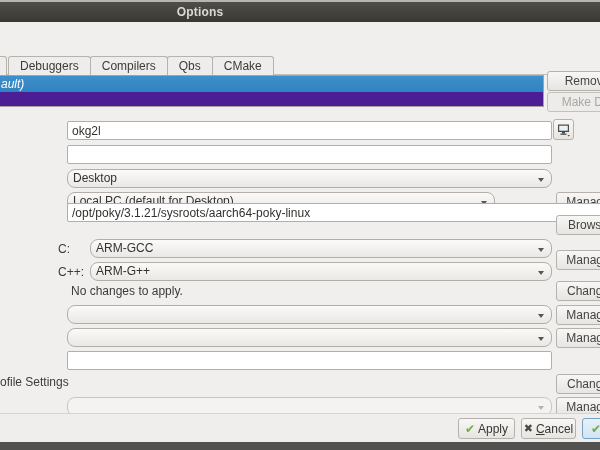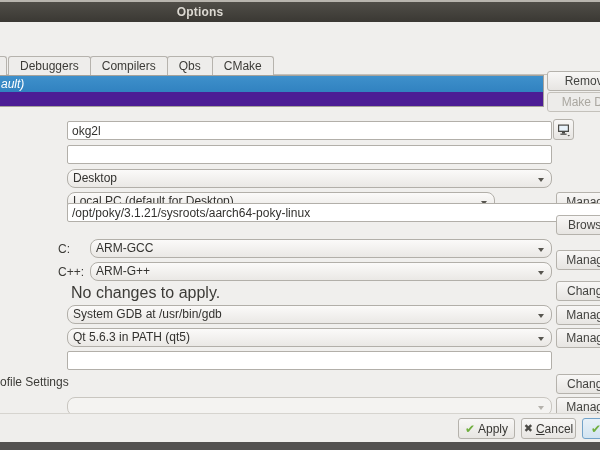--- a/index.html
+++ b/index.html
@@ -90,21 +90,21 @@
   }
   .fbtn .check { color:#6fae3e; font-size:12px; }
   .fbtn .cross { color:#4c4b47; font-size:11px; }
   .fbtn-ok {
     background:linear-gradient(#e8f1f8,#d2e4f1);
     border:1px solid #73a3c9;
     justify-content:flex-start; padding-left:8px;
   }
   .underline { text-decoration:underline; }
   .bottom-strip { position:absolute; top:442px; left:0; width:600px; height:8px; background:#535150; }
-  .status-text { position:absolute; font-size:16px; color:#3c3b37; }
+  .status-text { position:absolute; font-size:12px; color:#3c3b37; }
 </style>
 </head>
 <body>
 
 <div class="top-strip"></div>
 
 <div class="titlebar">
   <div class="title">Options</div>
 </div>
 
@@ -168,27 +168,25 @@
 <div class="lbl" style="left:58px; top:265px;">C++:</div>
 <div class="combo" style="left:90px; top:262px; width:462px;">
   <span>ARM-G++</span>
   <span class="chev"></span>
 </div>
 
 <div class="status-text" style="left:71px; top:284px;">No changes to apply.</div>
 <div class="btn" style="left:556px; top:281px; width:74px;">Change...</div>
 
 <div class="combo" style="left:67px; top:305px; width:485px;">
-  <span>System GDB at /usr/bin/gdb</span>
   <span class="chev"></span>
 </div>
 <div class="btn" style="left:556px; top:305px; width:74px;">Manage...</div>
 
 <div class="combo" style="left:67px; top:328px; width:485px;">
-  <span>Qt 5.6.3 in PATH (qt5)</span>
   <span class="chev"></span>
 </div>
 <div class="btn" style="left:556px; top:328px; width:74px;">Manage...</div>
 
 <div class="field" style="left:67px; top:351px; width:485px;">
   <input value="" style="">
 </div>
 
 <div class="lbl" style="left:0; top:375px;">ofile Settings</div>
 <div class="btn" style="left:556px; top:374px; width:74px;">Change...</div>

